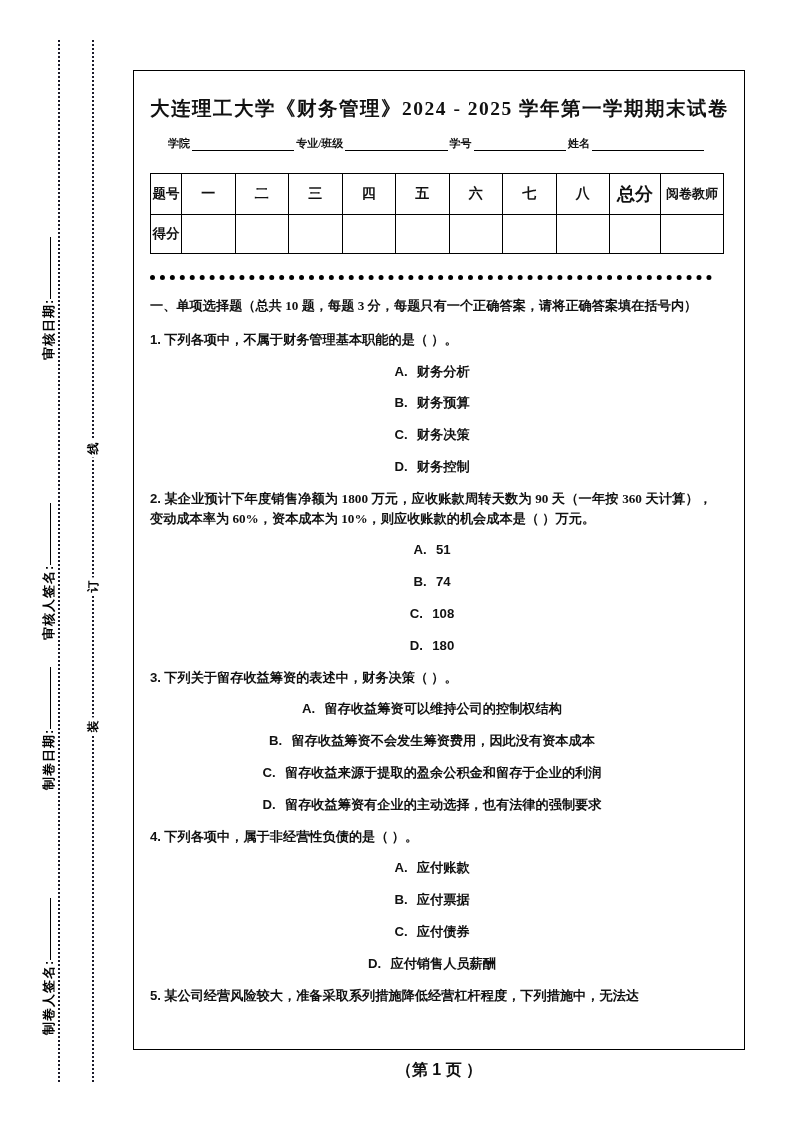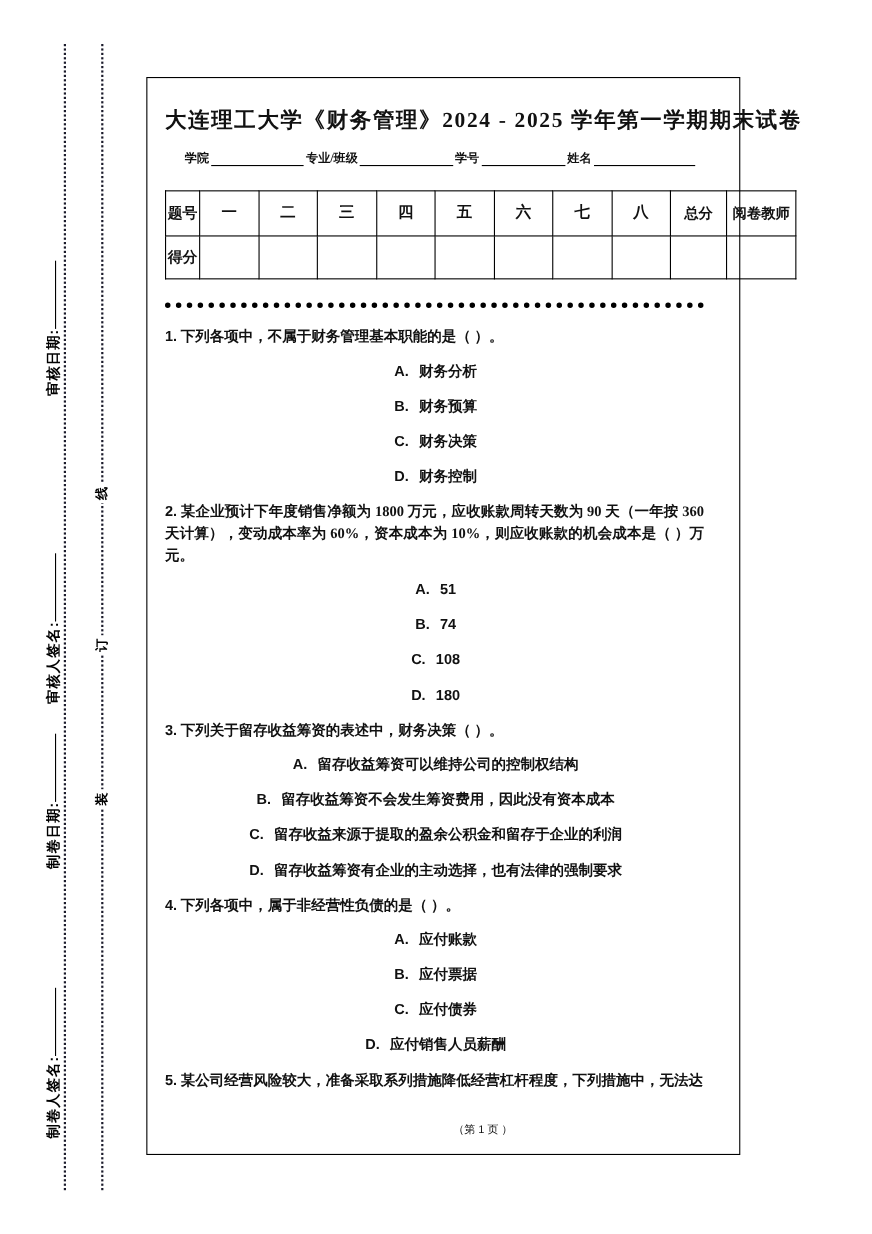--- a/index.html
+++ b/index.html
@@ -60,21 +60,21 @@
     font-size: 12px;
     color: #000;
     transform: rotate(-90deg);
   }
 
   
   .sheet {
     position: absolute;
     left: 133px;
     top: 70px;
-    width: 540px;
+    width: 612px;
     height: 980px;
     border: 1.6px solid #000;
     box-sizing: border-box;
     padding: 14px 32px 0 16px;
   }
 
   .paper-title {
     text-align: center;
     font-size: 19.5px;
     font-weight: bold;
@@ -113,21 +113,21 @@
     border: 1px solid #000;
     text-align: center;
     vertical-align: middle;
     font-size: 14px;
     font-weight: bold;
     height: 40px;
     line-height: 1.05;
     padding: 0;
   }
   table.score td.first { width: 30px; font-size: 13.5px; }
-  table.score td.sum { width: 50px; font-size: 13px; }
+  table.score td.sum { width: 50px; font-size: 18px; }
   table.score td.marker { width: 62px; font-size: 13px; }
   table.score tr.row-score td { height: 38px; }
 
   .dotrule {
     margin: 16px 0 0 0;
     height: 5px;
     border-bottom: 5px dotted #000;
   }
 
   
@@ -149,25 +149,25 @@
     margin: 0 0 12px 0;
     padding-left: 2px;
     text-align: center;
   }
   .opt .lbl { margin-right: 6px; }
   .latin { font-family: "Liberation Sans", "DejaVu Sans", sans-serif; }
 
   .page-footer {
     position: absolute;
     left: 133px;
-    top: 1020px;
+    top: 1060px;
     width: 612px;
     text-align: center;
-    font-size: 10px;
-    font-weight: normal;
+    font-size: 16px;
+    font-weight: bold;
     font-family: "Liberation Sans", "DejaVu Sans", sans-serif;
   }
 </style>
 </head>
 <body>
 
 <div class="margin-col">
   <div class="dashline dash-a"></div>
   <div class="dashline dash-b"></div>
 
@@ -232,20 +232,21 @@
       <td class="sum"></td>
       <td class="marker"></td>
     </tr>
   </tbody>
     </table>
 
   <div class="dotrule"></div>
 
   <div class="body">
 
+    <div class="section-head">一、单项选择题（总共 10 题，每题 3 分，每题只有一个正确答案，请将正确答案填在括号内）</div>
 
     <div class="q-stem">
       <span class="lbl latin">1.</span>
       <span>下列各项中，不属于财务管理基本职能的是（ ）。</span>
     </div>
     <div class="opt">
       <span class="lbl latin">A.</span>
       <span>财务分析</span>
     </div>
     <div class="opt">

